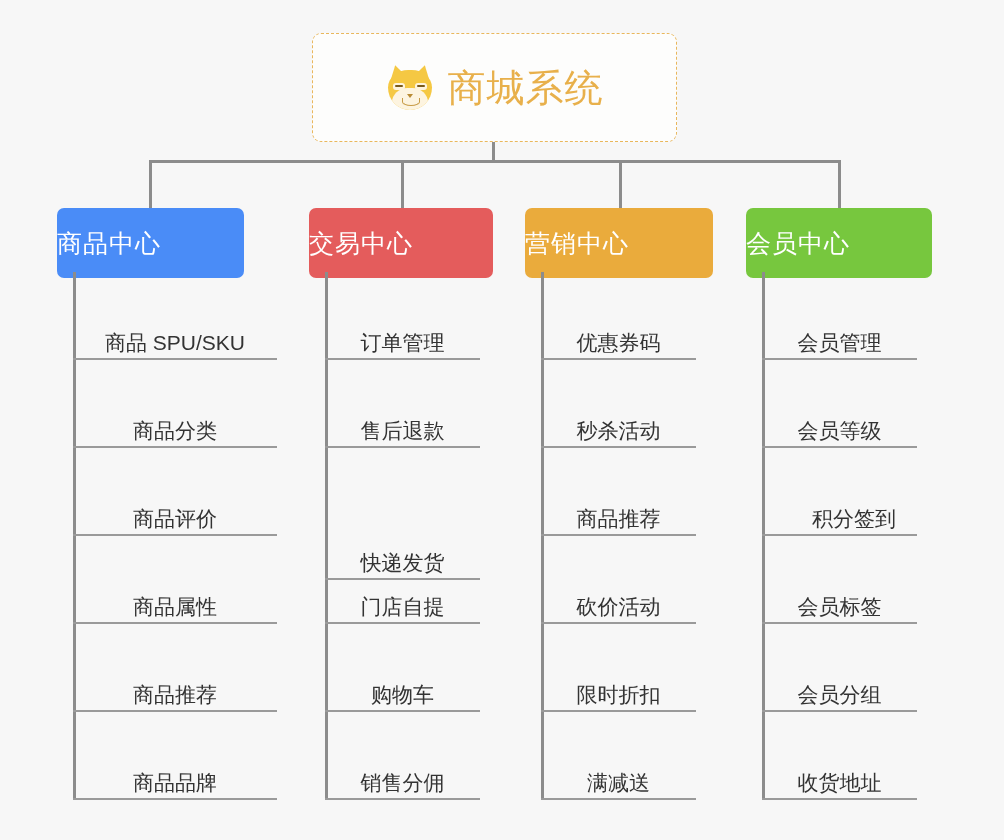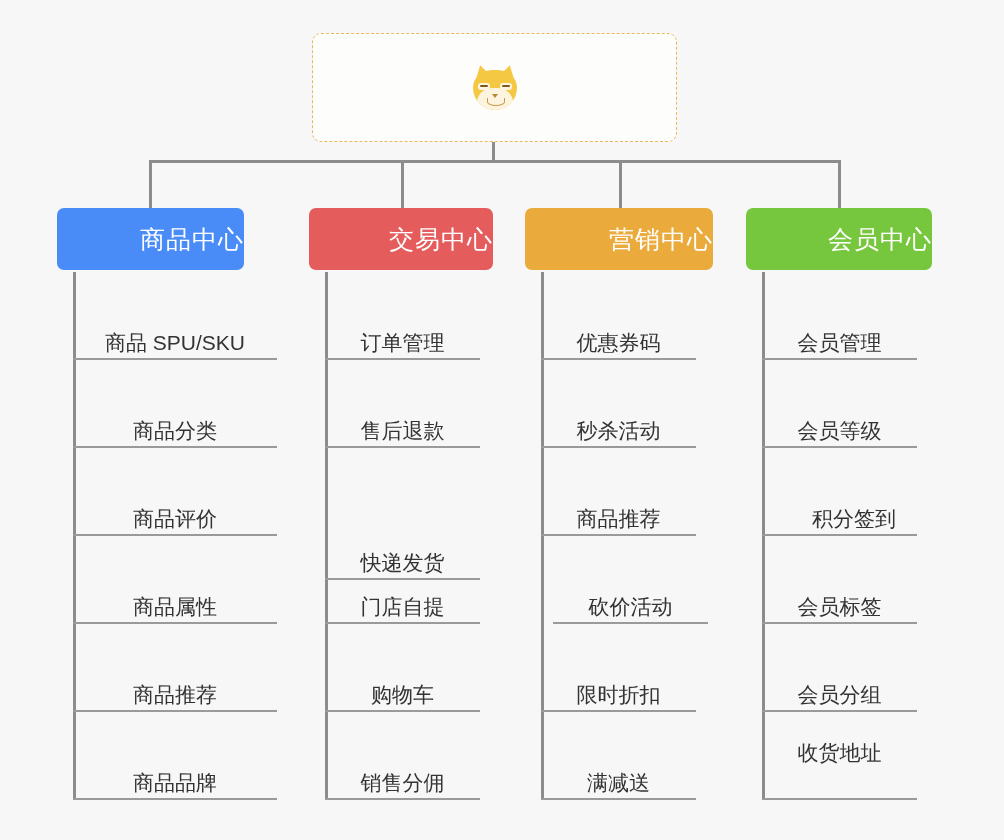--- a/index.html
+++ b/index.html
@@ -131,26 +131,26 @@
     background: #8c8c8c;
   }
   .conn-v-root { left: 492px; top: 142px; width: 3px; height: 20px; }
   .conn-h-bus  { left: 149px; top: 160px; width: 692px; height: 3px; }
   .conn-v-drop { top: 160px; width: 3px; height: 50px; }
 
   
   .cat-box {
     position: absolute;
     top: 208px;
-    height: 62px;
+    height: 70px;
     box-sizing: border-box;
     border-radius: 7px;
     display: flex;
     align-items: center;
-    justify-content: flex-end;
+    justify-content: flex-start;
     color: #ffffff;
     font-size: 25px;
     letter-spacing: 1px;
     white-space: nowrap;
   }
 
   
   .trunk {
     position: absolute;
     top: 272px;
@@ -184,20 +184,21 @@
       <span class="ear left"></span>
       <span class="ear right"></span>
       <span class="head">
         <span class="muzzle"></span>
         <span class="eye left"></span>
         <span class="eye right"></span>
         <span class="nose"></span>
         <span class="smile"></span>
       </span>
     </span>
+    <span class="root-title">商城系统</span>
   </div>
 
   <div class="conn conn-v-root"></div>
   <div class="conn conn-h-bus"></div>
 
   <div id="columns-layer">
       <div class="conn conn-v-drop" style="left: 149px;"></div>
       <div class="cat-box" style="left: 57px; width: 187px; background: rgb(74, 140, 247);">
         <span>商品中心</span>
       </div>
@@ -250,21 +251,21 @@
       <div class="trunk" style="left: 541px; height: 528px;"></div>
       <div class="leaf" style="left: 541px; width: 155px; top: 272px;">
         <span class="leaf-label">优惠券码</span>
       </div>
       <div class="leaf" style="left: 541px; width: 155px; top: 360px;">
         <span class="leaf-label">秒杀活动</span>
       </div>
       <div class="leaf" style="left: 541px; width: 155px; top: 448px;">
         <span class="leaf-label">商品推荐</span>
       </div>
-      <div class="leaf" style="left: 541px; width: 155px; top: 536px; margin-left: 12px;">
+      <div class="leaf" style="left: 541px; width: 155px; top: 536px;">
         <span class="leaf-label">砍价活动</span>
       </div>
       <div class="leaf" style="left: 541px; width: 155px; top: 624px;">
         <span class="leaf-label">限时折扣</span>
       </div>
       <div class="leaf" style="left: 541px; width: 155px; top: 712px;">
         <span class="leaf-label">满减送</span>
       </div>
       <div class="conn conn-v-drop" style="left: 838px;"></div>
       <div class="cat-box" style="left: 746px; width: 186px; background: rgb(119, 199, 62);">
@@ -279,18 +280,18 @@
       </div>
       <div class="leaf" style="left: 762px; width: 155px; top: 448px; padding-left: 29px;">
         <span class="leaf-label">积分签到</span>
       </div>
       <div class="leaf" style="left: 762px; width: 155px; top: 536px;">
         <span class="leaf-label">会员标签</span>
       </div>
       <div class="leaf" style="left: 762px; width: 155px; top: 624px;">
         <span class="leaf-label">会员分组</span>
       </div>
-      <div class="leaf" style="left: 762px; width: 155px; top: 712px; align-items: center;">
+      <div class="leaf" style="left: 762px; width: 155px; top: 712px;">
         <span class="leaf-label">收货地址</span>
       </div>
     </div>
 
 </div>
 
 </body></html>

